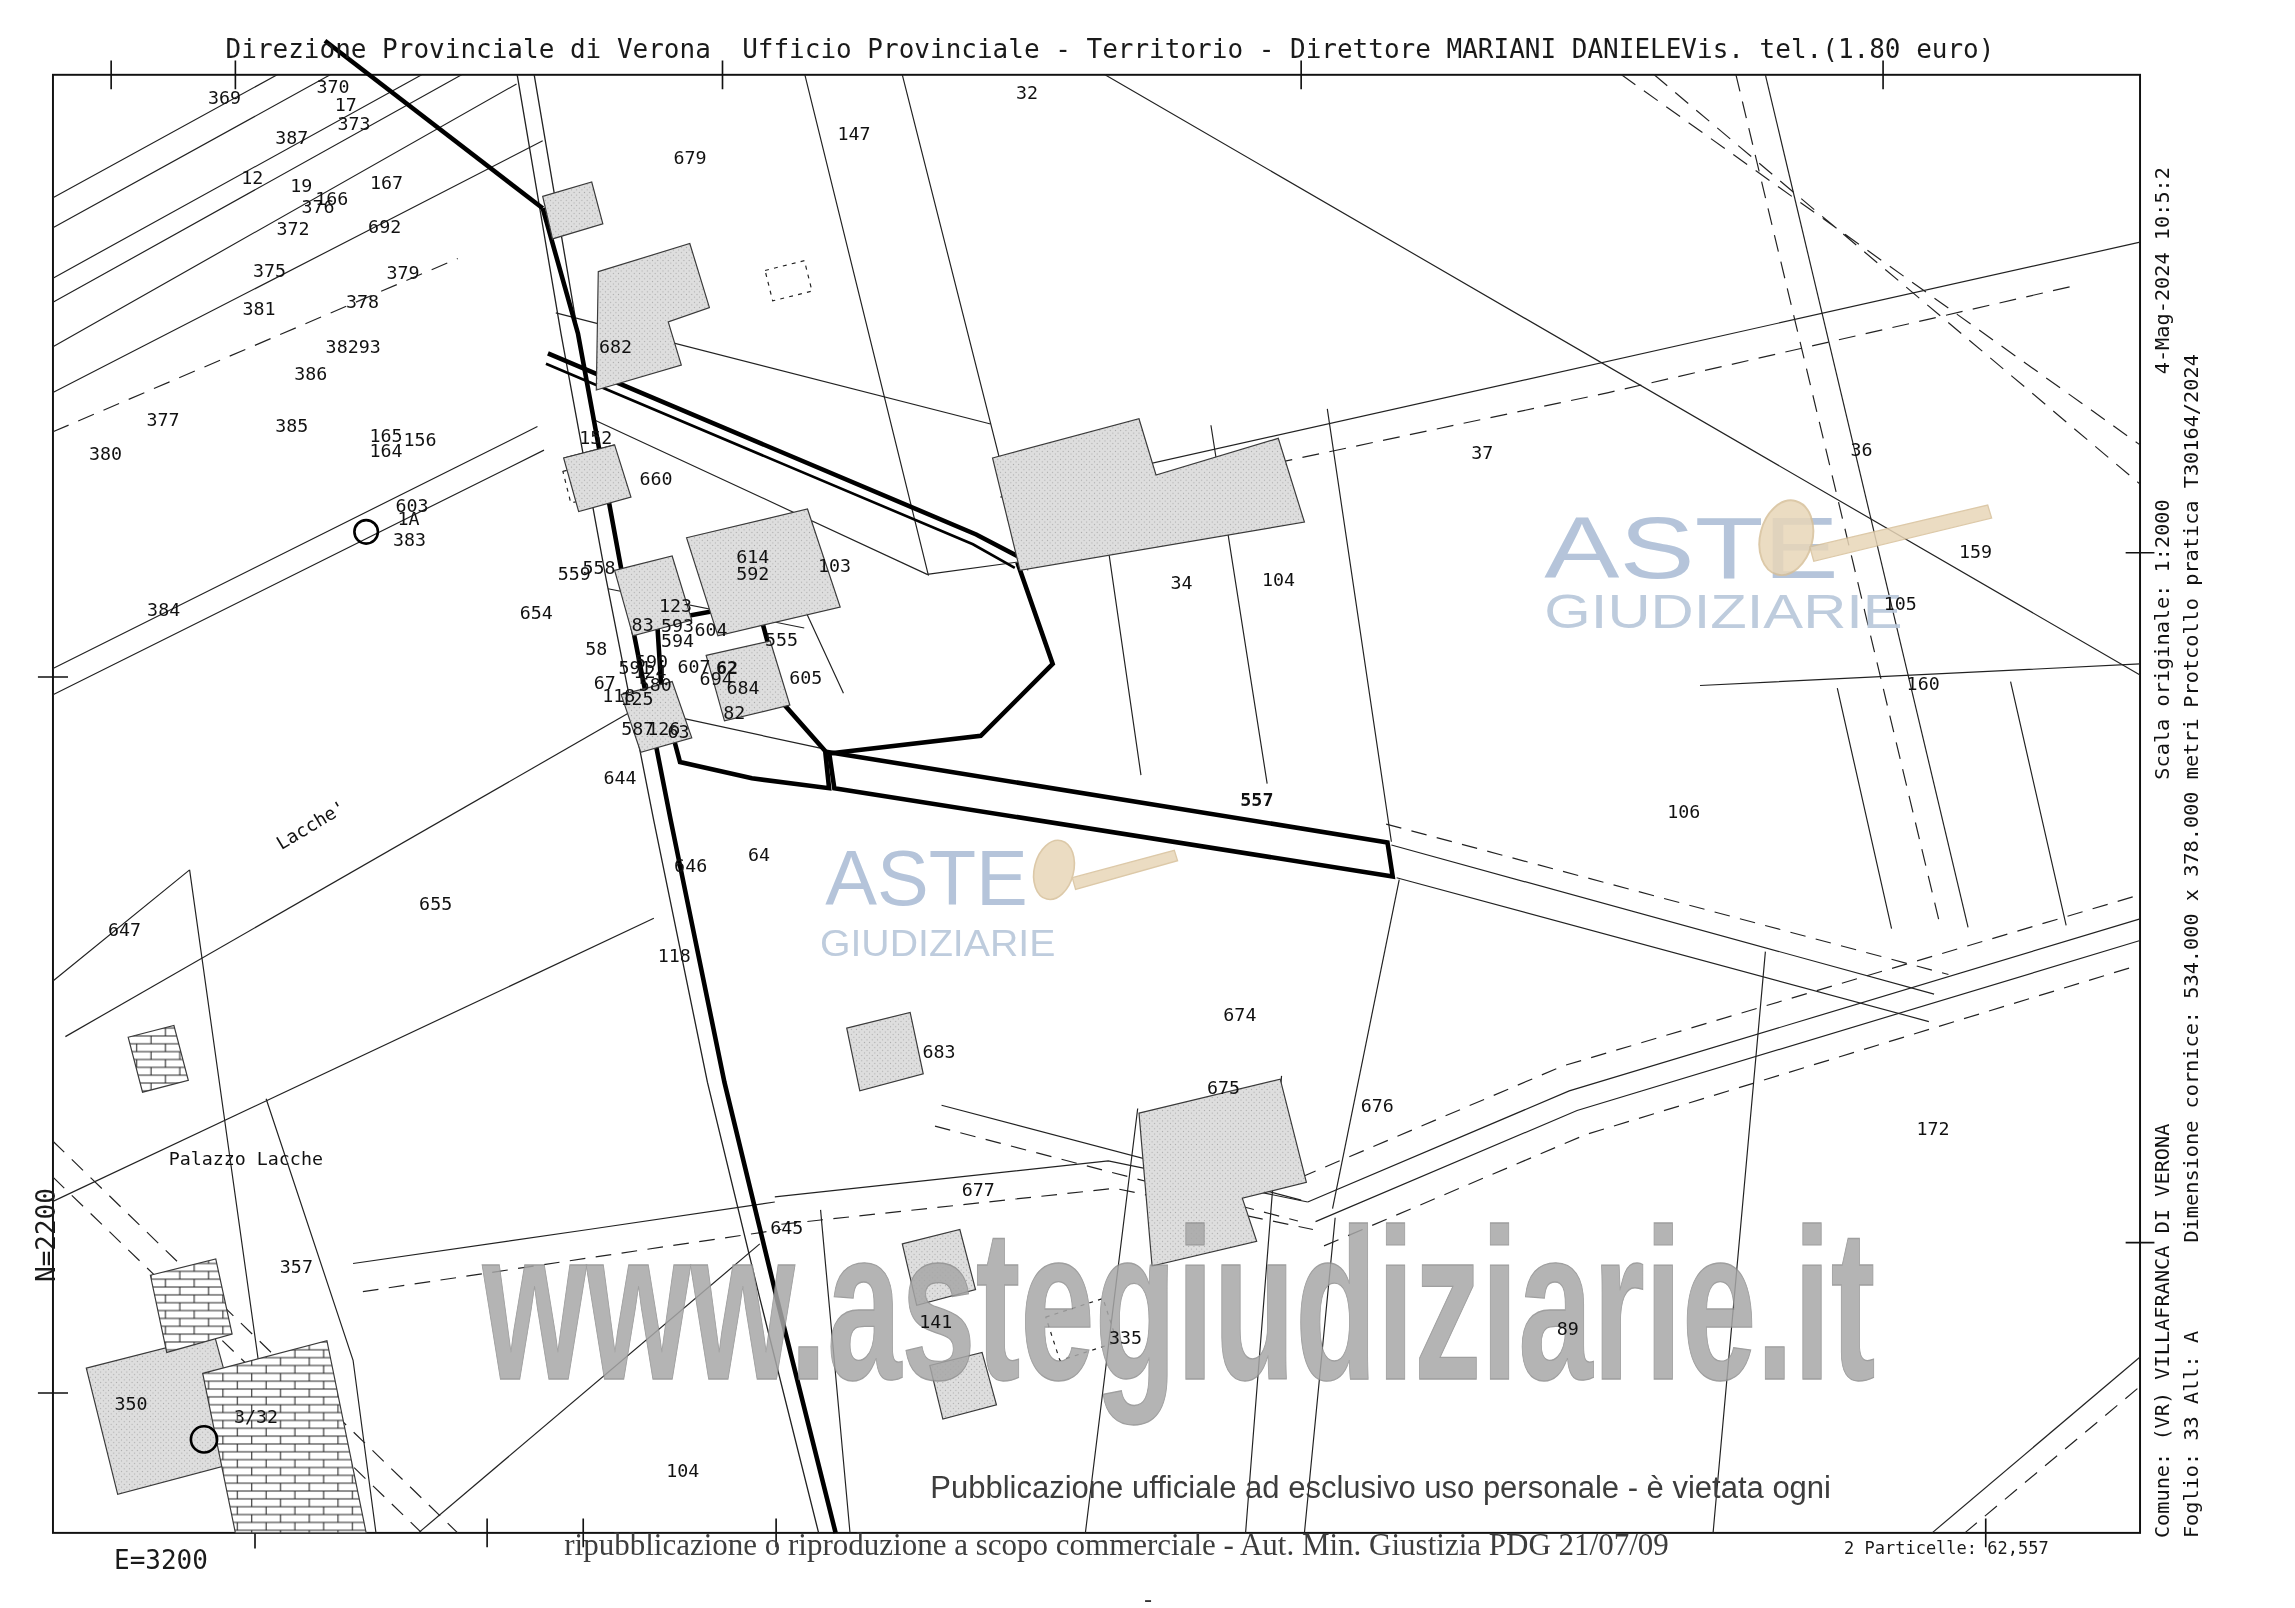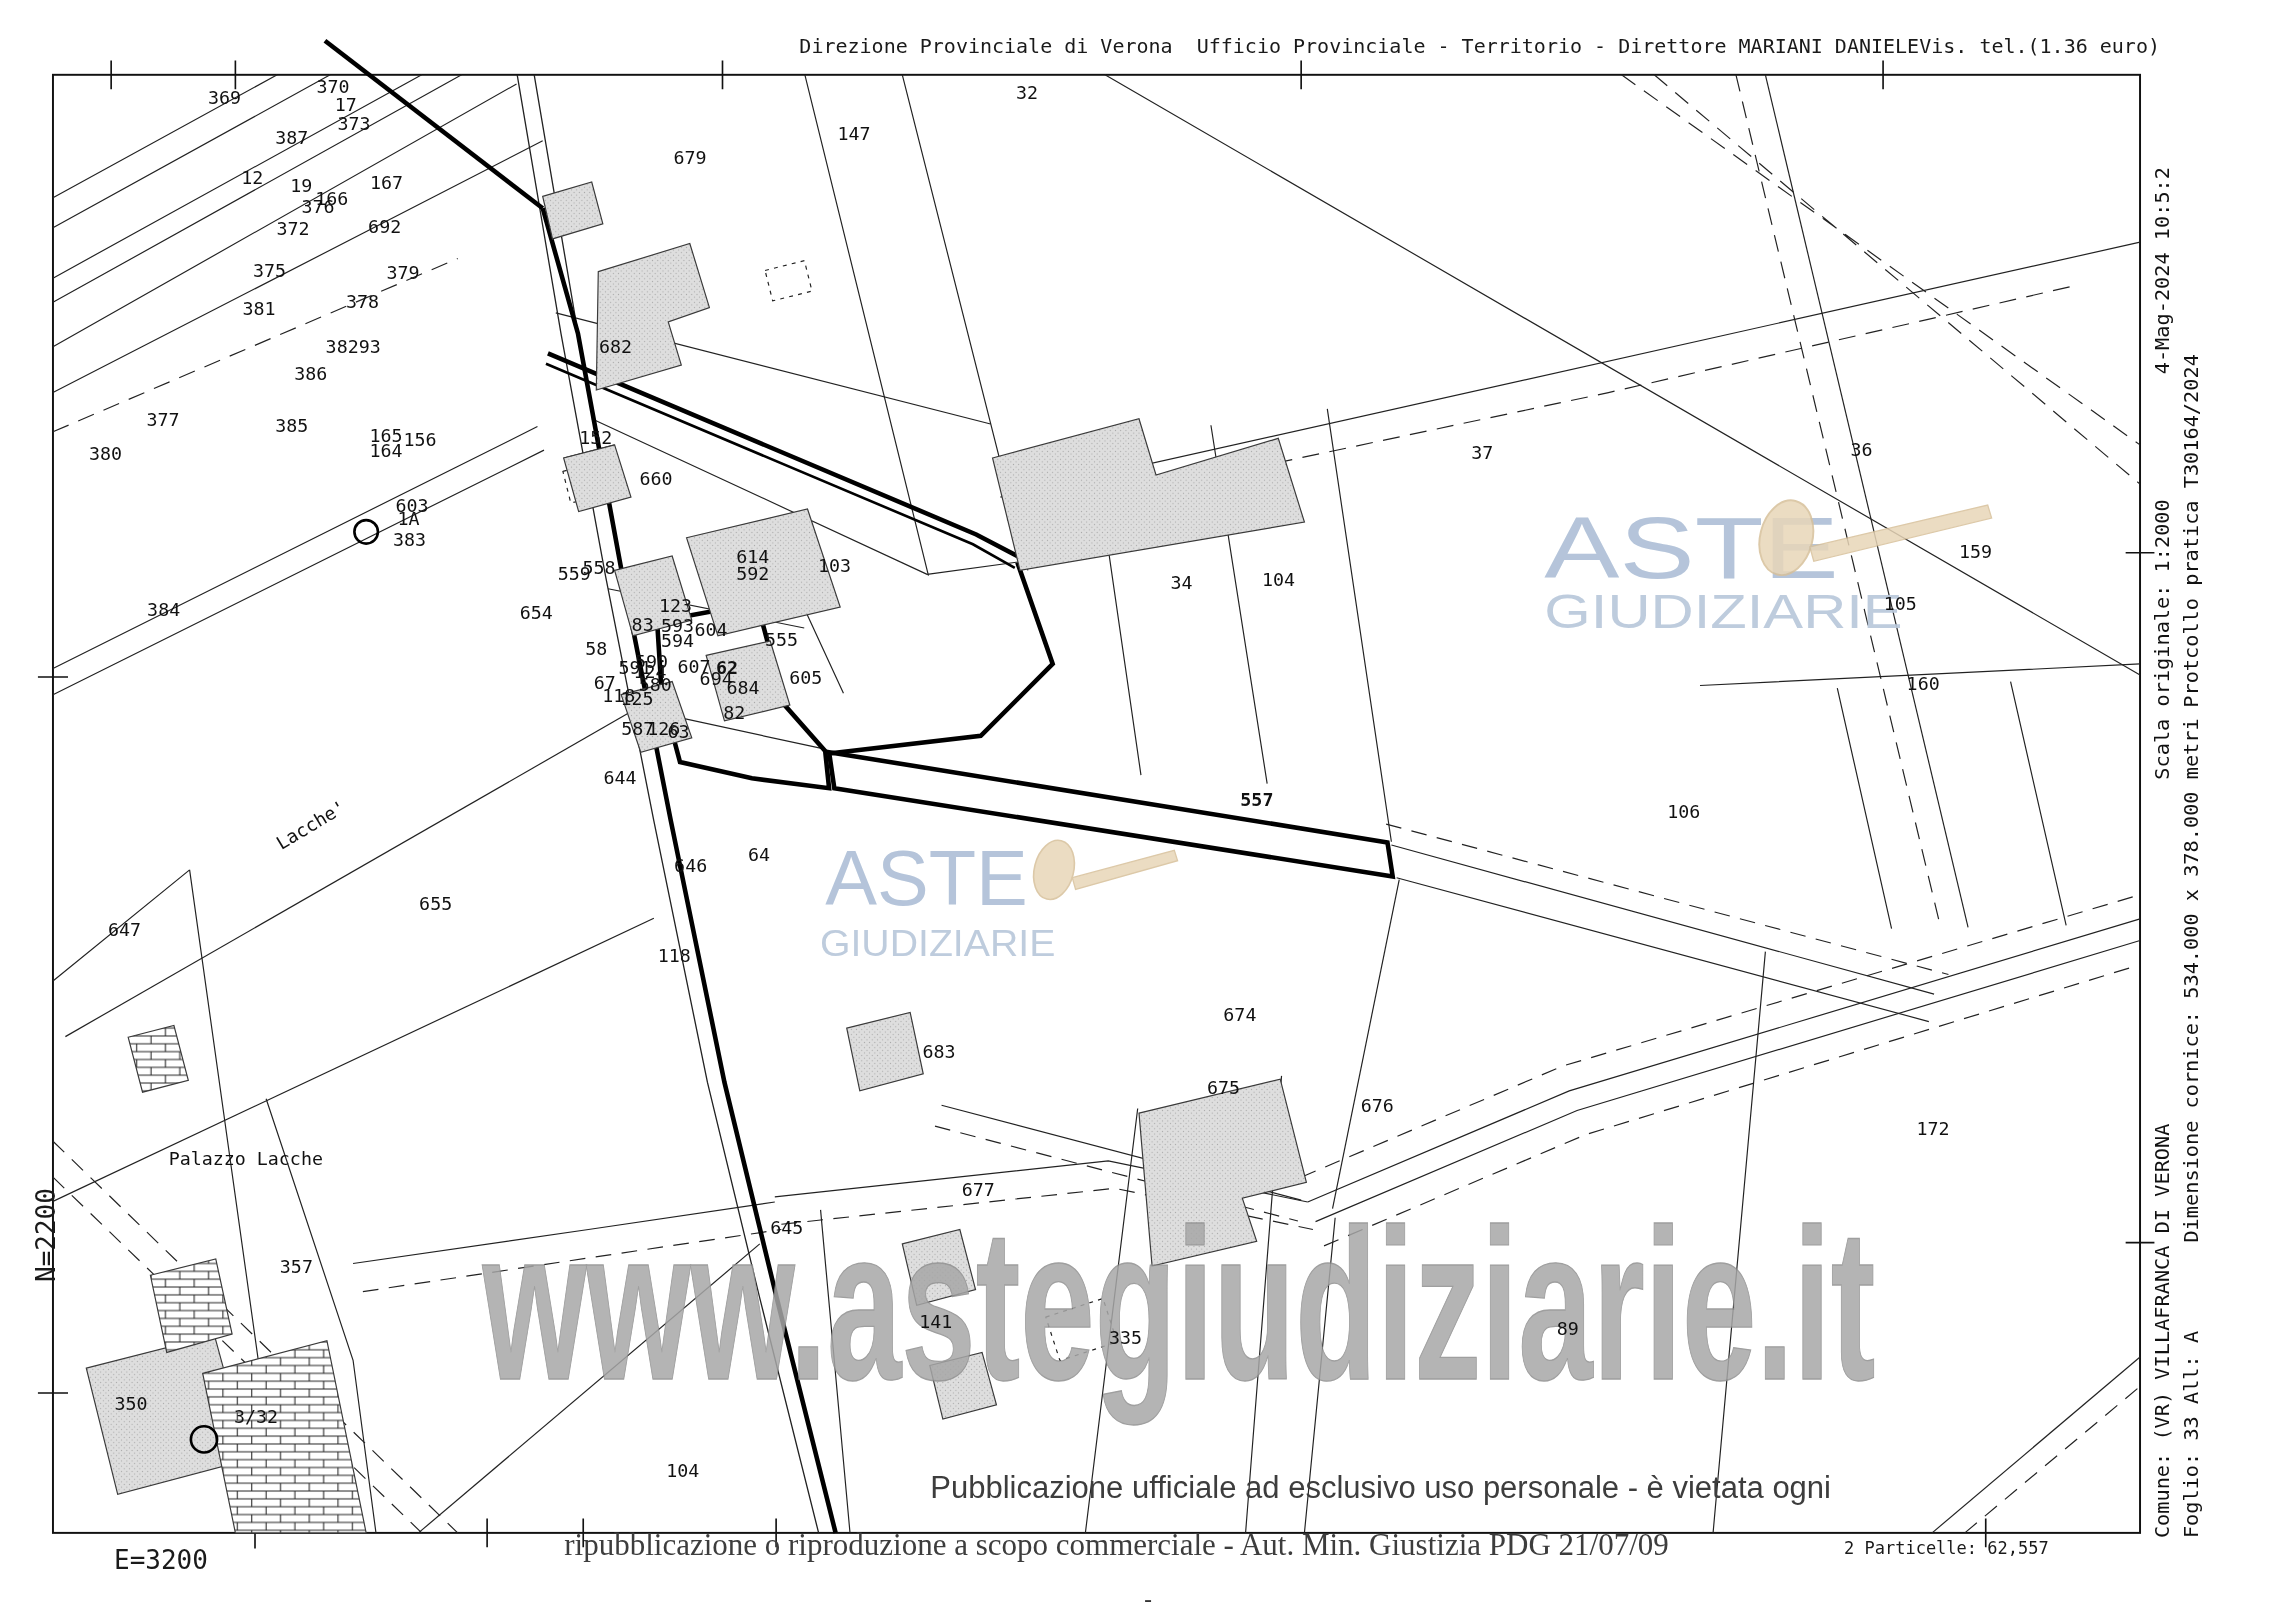--- a/index.html
+++ b/index.html
@@ -1,19 +1,19 @@
 <!DOCTYPE html>
 <html style="font-size:10.5px"><head>
 <meta charset="utf-8">
 <style>
   html,body{margin:0;padding:0;background:#ffffff;}
   body{width:2295px;height:1609px;position:relative;overflow:hidden;
        font-family:"DejaVu Sans Mono",monospace;color:#1a1a1a;}
   .hdr{position:absolute;top:34px;left:80px;width:2060px;display:flex;
-       justify-content:flex-end;font-size:20px;letter-spacing:0;white-space:pre;margin-left:20px;}
+       justify-content:center;font-size:26px;letter-spacing:0;white-space:pre;}
   #map-wrap{position:absolute;left:0;top:0;width:2295px;height:1609px;}
   svg{position:absolute;left:0;top:0;}
   .ft-line1{position:absolute;left:654px;top:1470px;width:1177px;text-align:right;
        font-family:"Liberation Sans",sans-serif;font-size:31px;color:#3d3d3d;}
   .ft-line2{position:absolute;left:430px;top:1527px;width:1373px;text-align:center;
        font-family:Liberation Serif, serif;font-size:31px;color:#3d3d3d;}
   .ft-part{position:absolute;left:1844px;top:1538px;font-size:17px;white-space:pre;}
   .ft-east{position:absolute;left:108px;top:1545px;font-size:26px;margin-left:6px;}
   .ft-north{position:absolute;left:31px;top:1282px;font-size:26px;
        transform:rotate(-90deg);transform-origin:left top;white-space:nowrap;}
@@ -263,21 +263,21 @@
         <text class="side-text" transform="translate(3318 1192) rotate(-90)">Scala originale: 1:2000</text>
         <text class="side-text" transform="translate(3318 572) rotate(-90)">4-Mag-2024 10:5:2</text>
         <text class="side-text" transform="translate(3362 2352) rotate(-90)">Foglio: 33 All: A</text>
         <text class="side-text" transform="translate(3362 1900) rotate(-90)">Dimensione cornice: 534.000 x 378.000 metri</text>
         <text class="side-text" transform="translate(3362 1082) rotate(-90)">Protcollo pratica T30164/2024</text>
       </g>
 </svg>
 
 <div class="hdr">
   <span>Direzione Provinciale di Verona  Ufficio Provinciale - Territorio - Direttore MARIANI DANIELE</span>
-  <span>Vis. tel.(1.36 euro)</span>
+  <span>Vis. tel.(1.80 euro)</span>
 </div>
 
 <div class="ft-line1">Pubblicazione ufficiale ad esclusivo uso personale - è vietata ogni</div>
 <div class="ft-line2">ripubblicazione o riproduzione a scopo commerciale - Aut. Min. Giustizia PDG 21/07/09</div>
 <div class="ft-part">2 Particelle: 62,557</div>
 <div class="ft-east">E=3200</div>
 <div class="ft-north">N=2200</div>
 <div class="ft-dash">-</div>
 
 </div>

